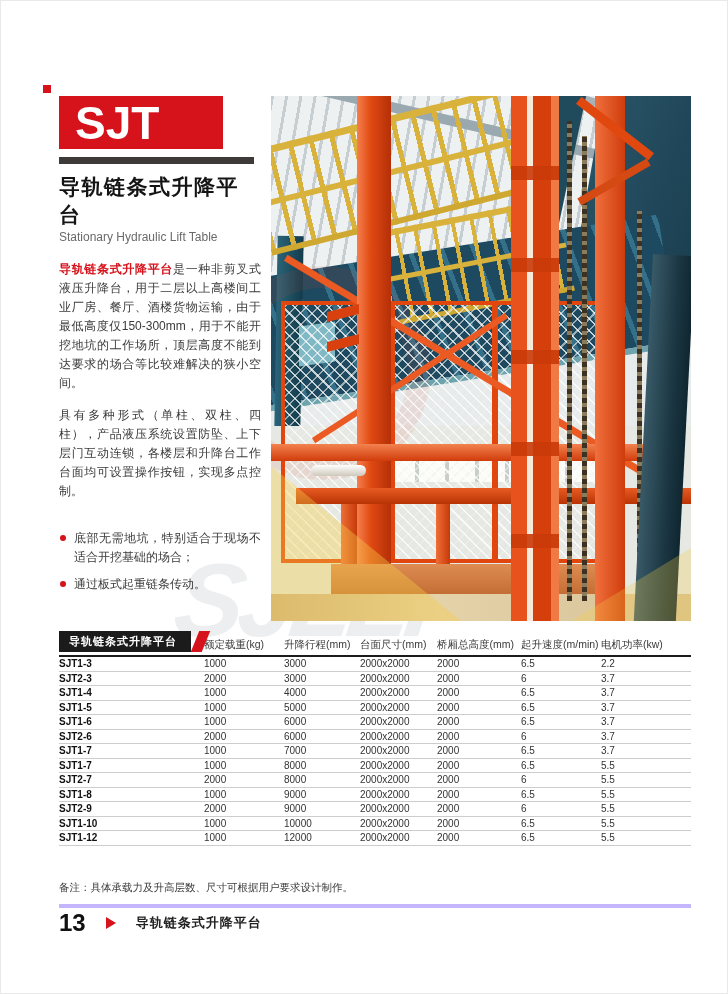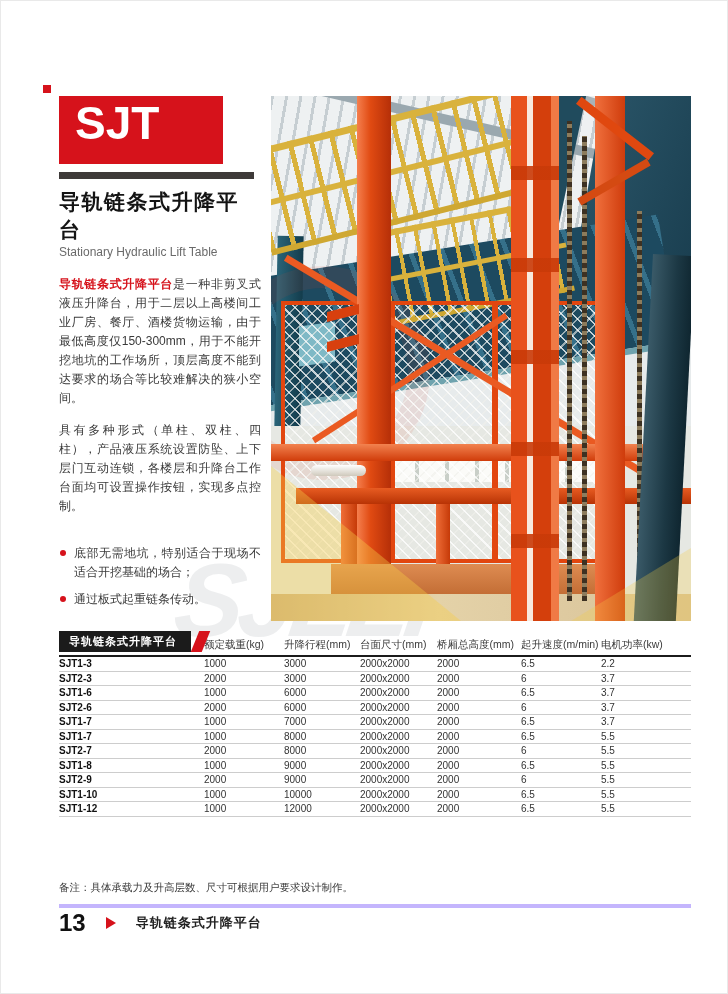--- a/index.html
+++ b/index.html
@@ -4,21 +4,21 @@
 <style>
   html,body{margin:0;padding:0;background:#fff;}
   .page{position:relative;width:728px;height:994px;background:#ffffff;overflow:hidden;
         font-family:"Liberation Sans", sans-serif; box-sizing:border-box; border:1px solid #e9e9e9;}
 
   
   .corner-dot{position:absolute;left:42px;top:84px;width:8px;height:8px;background:#d6121b;}
 
   
   .left-col{position:absolute;left:58px;top:95px;width:202px;}
-  .logo{width:148px;height:68px;background:#d6121b;color:#fff;font-weight:bold;
+  .logo{width:148px;height:53px;background:#d6121b;color:#fff;font-weight:bold;
         font-size:46px;line-height:54px;padding-left:16px;letter-spacing:0px;}
   .dark-bar{margin-top:8px;width:195px;height:7px;background:#3e3a39;}
   .title-cn{margin:9px 0 1px;font-size:21px;font-weight:bold;color:#141414;letter-spacing:1.5px;}
   .title-en{font-size:12px;color:#6a6a6a;margin-bottom:16px;}
   .para{font-size:12px;line-height:19px;color:#3a3a3a;text-align:justify;margin:0 0 13px;}
   .red-lead{color:#d6121b;font-weight:bold;}
   .features{margin:28px 0 0;padding:0;list-style:none;}
   .features li{position:relative;padding-left:15px;font-size:12px;line-height:19px;
                color:#3a3a3a;margin-bottom:8px;text-align:justify;}
   .features li::before{content:"";position:absolute;left:1px;top:6px;width:6px;height:6px;
@@ -225,20 +225,38 @@
           <tr>
             <td class="model">SJT2-3</td>
             <td>2000</td>
             <td>3000</td>
             <td>2000x2000</td>
             <td>2000</td>
             <td>6</td>
             <td>3.7</td>
           </tr>
           <tr>
+            <td class="model">SJT1-4</td>
+            <td>1000</td>
+            <td>4000</td>
+            <td>2000x2000</td>
+            <td>2000</td>
+            <td>6.5</td>
+            <td>3.7</td>
+          </tr>
+          <tr>
+            <td class="model">SJT1-5</td>
+            <td>1000</td>
+            <td>5000</td>
+            <td>2000x2000</td>
+            <td>2000</td>
+            <td>6.5</td>
+            <td>3.7</td>
+          </tr>
+          <tr>
             <td class="model">SJT1-6</td>
             <td>1000</td>
             <td>6000</td>
             <td>2000x2000</td>
             <td>2000</td>
             <td>6.5</td>
             <td>3.7</td>
           </tr>
           <tr>
             <td class="model">SJT2-6</td>

